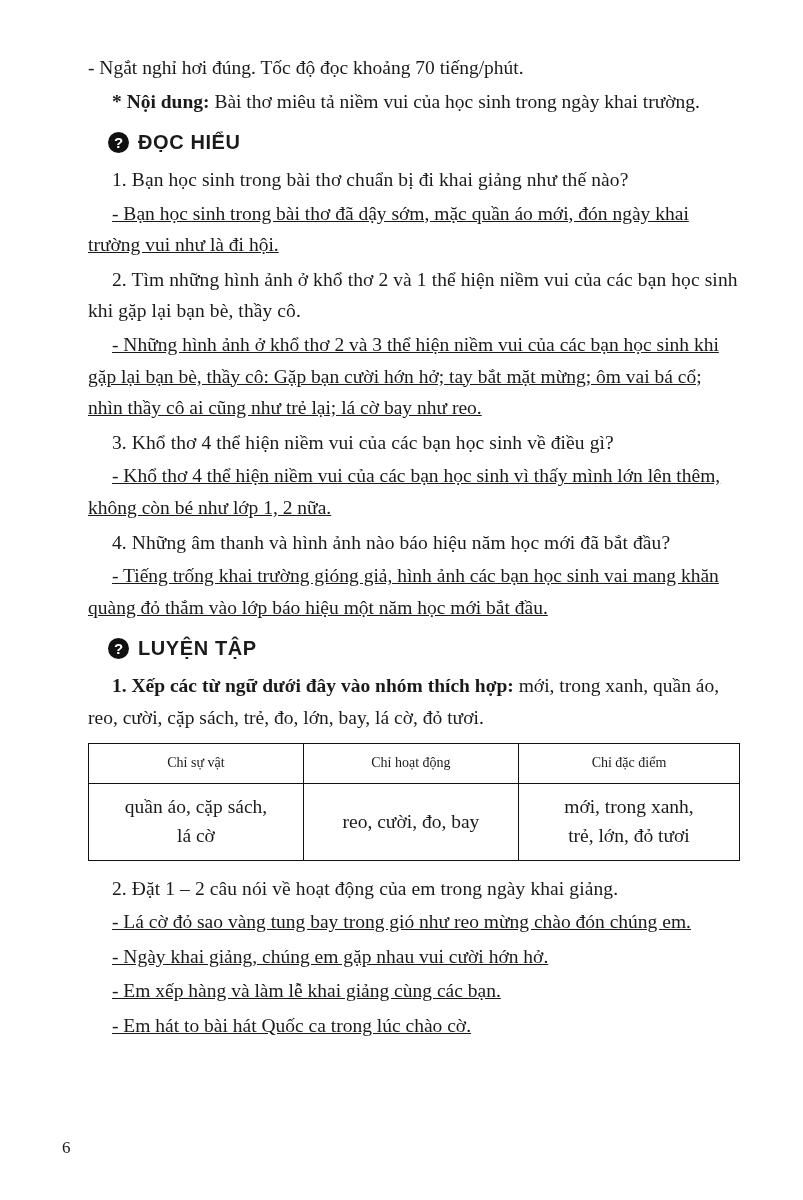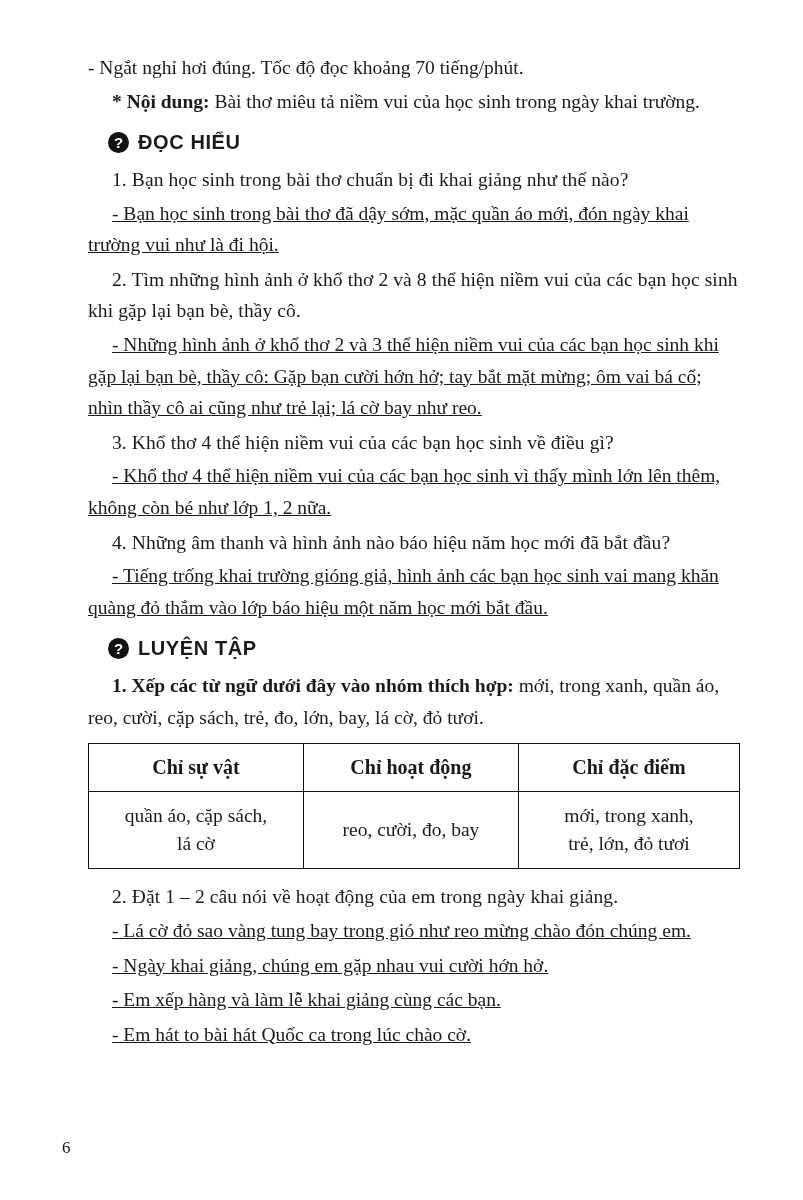--- a/index.html
+++ b/index.html
@@ -83,23 +83,23 @@
   }
   table.tbl td, table.tbl th {
     border: 1.3px solid #111111;
     text-align: center;
     vertical-align: middle;
     font-size: 19.5px;
     line-height: 1.45;
     padding: 7px 6px;
   }
   table.tbl th {
-    font-weight: bold;
+    font-weight: normal;
     padding: 9px 6px;
-    font-size: 20px;
+    font-size: 14px;
   }
   table.tbl td { height: 62px; }
   .col1 { width: 33%; }
   .col2 { width: 33%; }
   .col3 { width: 34%; }
   .page-number {
     position: absolute;
     left: 62px;
     bottom: 42px;
     font-size: 17px;
@@ -118,21 +118,21 @@
   </p>
 
   <div class="section-head">
     <span class="qmark">?</span>
     <span class="section-title">ĐỌC HIỂU</span>
   </div>
 
   <p class="q">1. Bạn học sinh trong bài thơ chuẩn bị đi khai giảng như thế nào?</p>
   <p class="dash">- Bạn học sinh trong bài thơ đã dậy sớm, mặc quần áo mới, đón ngày khai trường vui như là đi hội.</p>
 
-  <p class="q">2. Tìm những hình ảnh ở khổ thơ 2 và 8 thể hiện niềm vui của các bạn học sinh khi gặp lại bạn bè, thầy cô.</p>
+  <p class="q">2. Tìm những hình ảnh ở khổ thơ 2 và 1 thể hiện niềm vui của các bạn học sinh khi gặp lại bạn bè, thầy cô.</p>
   <p class="dash">- Những hình ảnh ở khổ thơ 2 và 3 thể hiện niềm vui của các bạn học sinh khi gặp lại bạn bè, thầy cô: Gặp bạn cười hớn hở; tay bắt mặt mừng; ôm vai bá cổ; nhìn thầy cô ai cũng như trẻ lại; lá cờ bay như reo.</p>
 
   <p class="q">3. Khổ thơ 4 thể hiện niềm vui của các bạn học sinh về điều gì?</p>
   <p class="dash">- Khổ thơ 4 thể hiện niềm vui của các bạn học sinh vì thấy mình lớn lên thêm, không còn bé như lớp 1, 2 nữa.</p>
 
   <p class="q">4. Những âm thanh và hình ảnh nào báo hiệu năm học mới đã bắt đầu?</p>
   <p class="dash">- Tiếng trống khai trường gióng giả, hình ảnh các bạn học sinh vai mang khăn quàng đỏ thắm vào lớp báo hiệu một năm học mới bắt đầu.</p>
 
   <div class="section-head">
     <span class="qmark">?</span>

